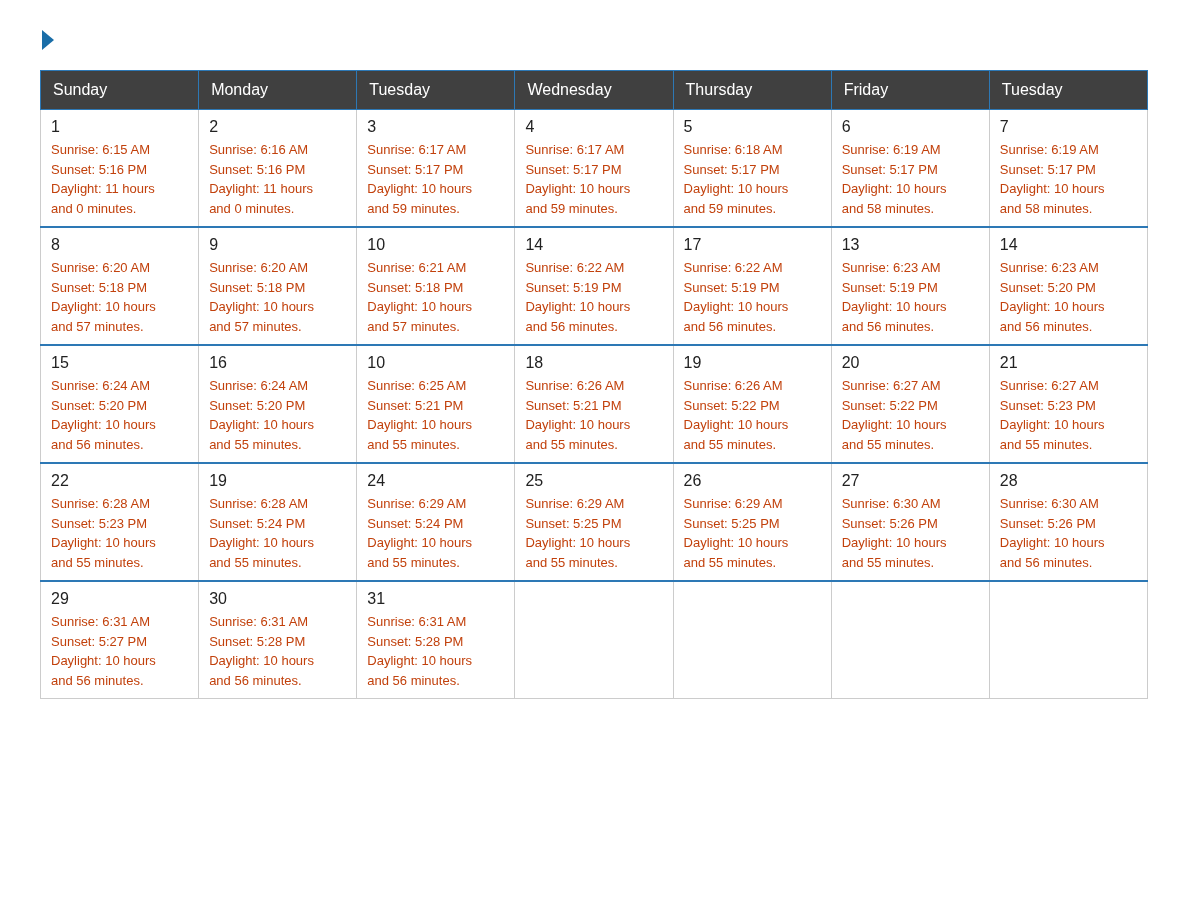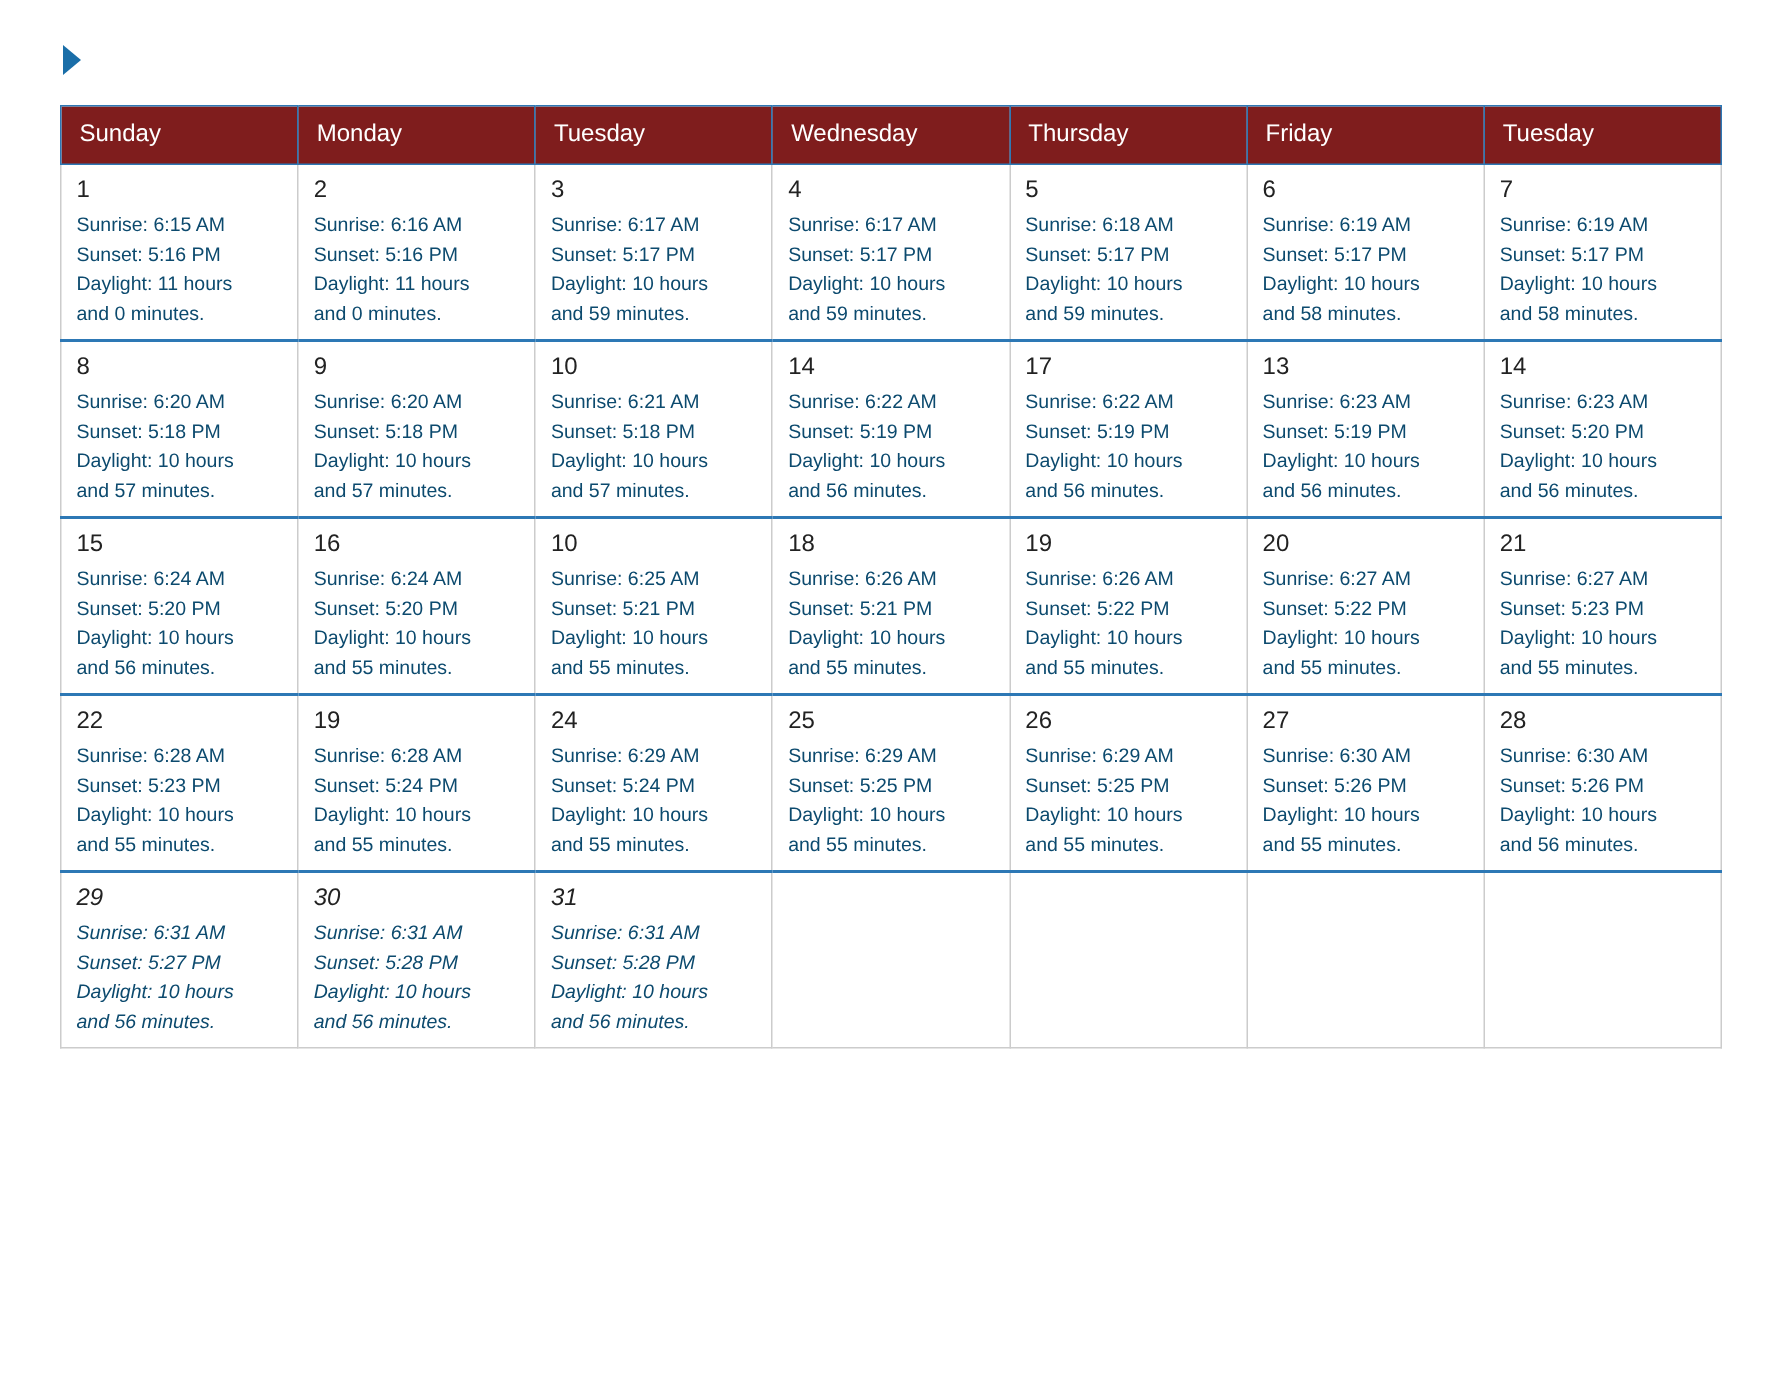--- a/index.html
+++ b/index.html
@@ -55,21 +55,21 @@
       font-size: 22px;
       color: #444;
       margin-top: 6px;
     }
     .calendar-table {
       width: 100%;
       border-collapse: collapse;
       margin-top: 5px;
     }
     .calendar-table th {
-      background-color: #7f1d1d;
+      background-color: #404040;
       color: #fff;
       font-size: 16px;
       font-weight: normal;
       padding: 10px 12px;
       text-align: left;
       border: 1px solid #2d78b5;
       margin-top: 32px;
     }
     .calendar-table td {
       vertical-align: top;
@@ -85,21 +85,21 @@
       border-bottom: 2px solid #2d78b5;
     }
     .day-number {
       font-size: 16px;
       font-weight: normal;
       display: block;
       margin-bottom: 4px;
     }
     .day-info {
       font-size: 13px;
-      color: #0c4a6e;
+      color: #c2410c;
       line-height: 1.5;
     }
     .empty-cell {
       background: #fff;
     }
   </style>
 </head>
 <body>
 
 <div class="header-section">
@@ -244,21 +244,21 @@
       </td>
         <td>
         <span class="day-number">27</span>
         <span class="day-info">Sunrise: 6:30 AM<br>Sunset: 5:26 PM<br>Daylight: 10 hours<br>and 55 minutes.</span>
       </td>
         <td>
         <span class="day-number">28</span>
         <span class="day-info">Sunrise: 6:30 AM<br>Sunset: 5:26 PM<br>Daylight: 10 hours<br>and 56 minutes.</span>
       </td>
       </tr>
-      <tr style="border-bottom: none; font-style: italic;">
+      <tr style="border-bottom: none;">
         <td>
         <span class="day-number">29</span>
         <span class="day-info">Sunrise: 6:31 AM<br>Sunset: 5:27 PM<br>Daylight: 10 hours<br>and 56 minutes.</span>
       </td>
         <td>
         <span class="day-number">30</span>
         <span class="day-info">Sunrise: 6:31 AM<br>Sunset: 5:28 PM<br>Daylight: 10 hours<br>and 56 minutes.</span>
       </td>
         <td>
         <span class="day-number">31</span>

